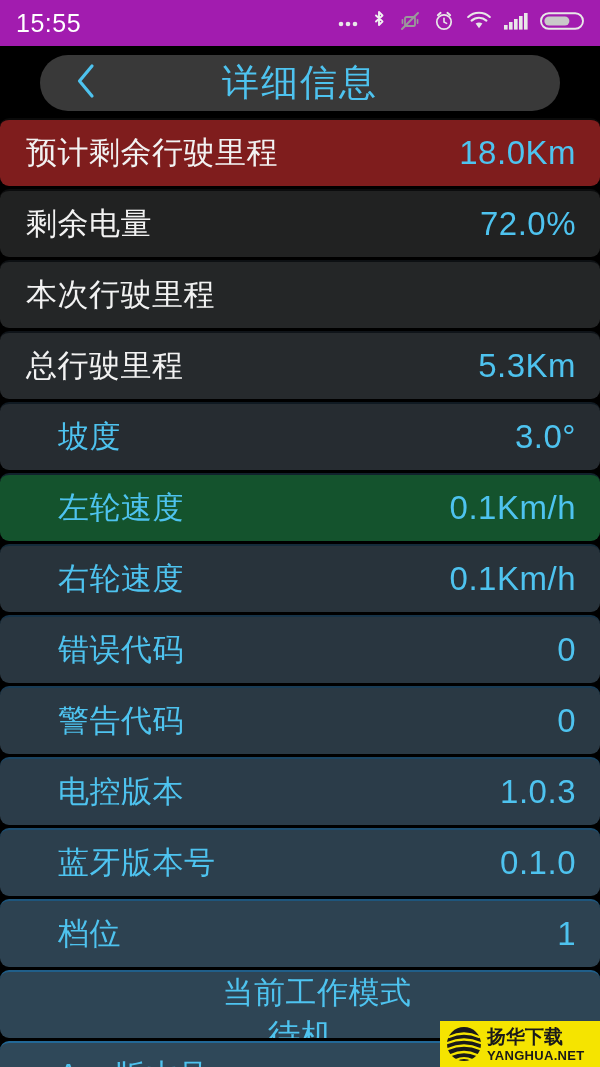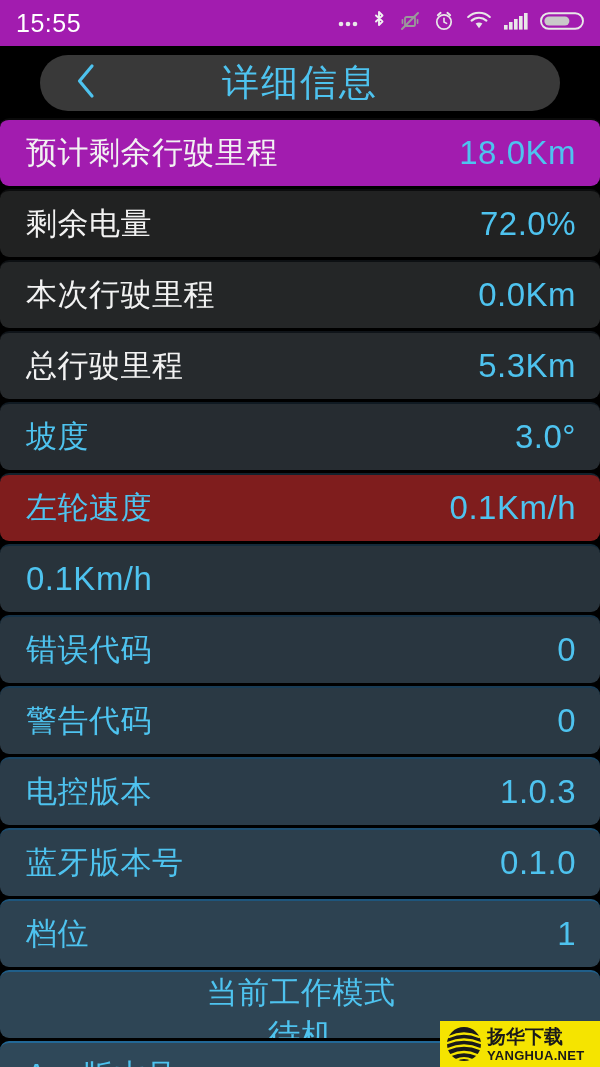--- a/index.html
+++ b/index.html
@@ -109,21 +109,21 @@
     white-space: nowrap;
     letter-spacing: 0.5px;
   }
   .row-value {
     font-size: 33px;
     color: #4ec3ef;
     white-space: nowrap;
     letter-spacing: 0.5px;
   }
   .label-white { color: #f2f2f2; }
-  .label-cyan  { color: #4ec3ef; }
+  .label-cyan  { color: #4ec3ef; margin-left: 32px; }
 
   
   #watermark {
     position: absolute;
     right: 0;
     bottom: 0;
     width: 160px;
     height: 46px;
     background: #f5e400;
     display: flex;
@@ -233,45 +233,45 @@
       <span>
         <svg width="26" height="40" viewBox="0 0 26 40">
           <path d="M19 5 L6.5 20 L19 35" fill="none" stroke="#4ec3ef" stroke-width="3.2" stroke-linecap="round" stroke-linejoin="round"></path>
         </svg>
       </span>
     </div>
   </div>
 </div>
 
 <div id="detail-list">
-    <div class="row" style="background: #a21caf; border-top: 2px solid rgb(10, 10, 10);">
+    <div class="row" style="background: #7f1d1d; border-top: 2px solid rgb(10, 10, 10);">
       <span class="row-label label-white">预计剩余行驶里程</span>
       <span class="row-value">18.0Km</span>
     </div>
     <div class="row" style="background: rgb(33, 34, 34); border-top: 2px solid rgb(11, 12, 13);">
       <span class="row-label label-white">剩余电量</span>
       <span class="row-value">72.0%</span>
     </div>
     <div class="row" style="background: rgb(36, 38, 39); border-top: 2px solid rgb(13, 16, 19);">
       <span class="row-label label-white">本次行驶里程</span>
-      <span class="row-value">0.0Km</span>
     </div>
     <div class="row" style="background: rgb(38, 42, 45); border-top: 2px solid rgb(15, 20, 25);">
       <span class="row-label label-white">总行驶里程</span>
       <span class="row-value">5.3Km</span>
     </div>
     <div class="row" style="background: rgb(38, 44, 49); border-top: 2px solid rgb(16, 26, 34);">
       <span class="row-label label-cyan">坡度</span>
       <span class="row-value">3.0°</span>
     </div>
-    <div class="row" style="background: #7f1d1d; border-top: 2px solid rgb(18, 34, 45);">
+    <div class="row" style="background: #14532d; border-top: 2px solid rgb(18, 34, 45);">
       <span class="row-label label-cyan">左轮速度</span>
       <span class="row-value">0.1Km/h</span>
     </div>
     <div class="row" style="background: rgb(40, 51, 59); border-top: 2px solid rgb(20, 43, 58);">
+      <span class="row-label label-cyan">右轮速度</span>
       <span class="row-value">0.1Km/h</span>
     </div>
     <div class="row" style="background: rgb(41, 54, 64); border-top: 2px solid rgb(22, 51, 72);">
       <span class="row-label label-cyan">错误代码</span>
       <span class="row-value">0</span>
     </div>
     <div class="row" style="background: rgb(42, 57, 68); border-top: 2px solid rgb(24, 60, 86);">
       <span class="row-label label-cyan">警告代码</span>
       <span class="row-value">0</span>
     </div>

